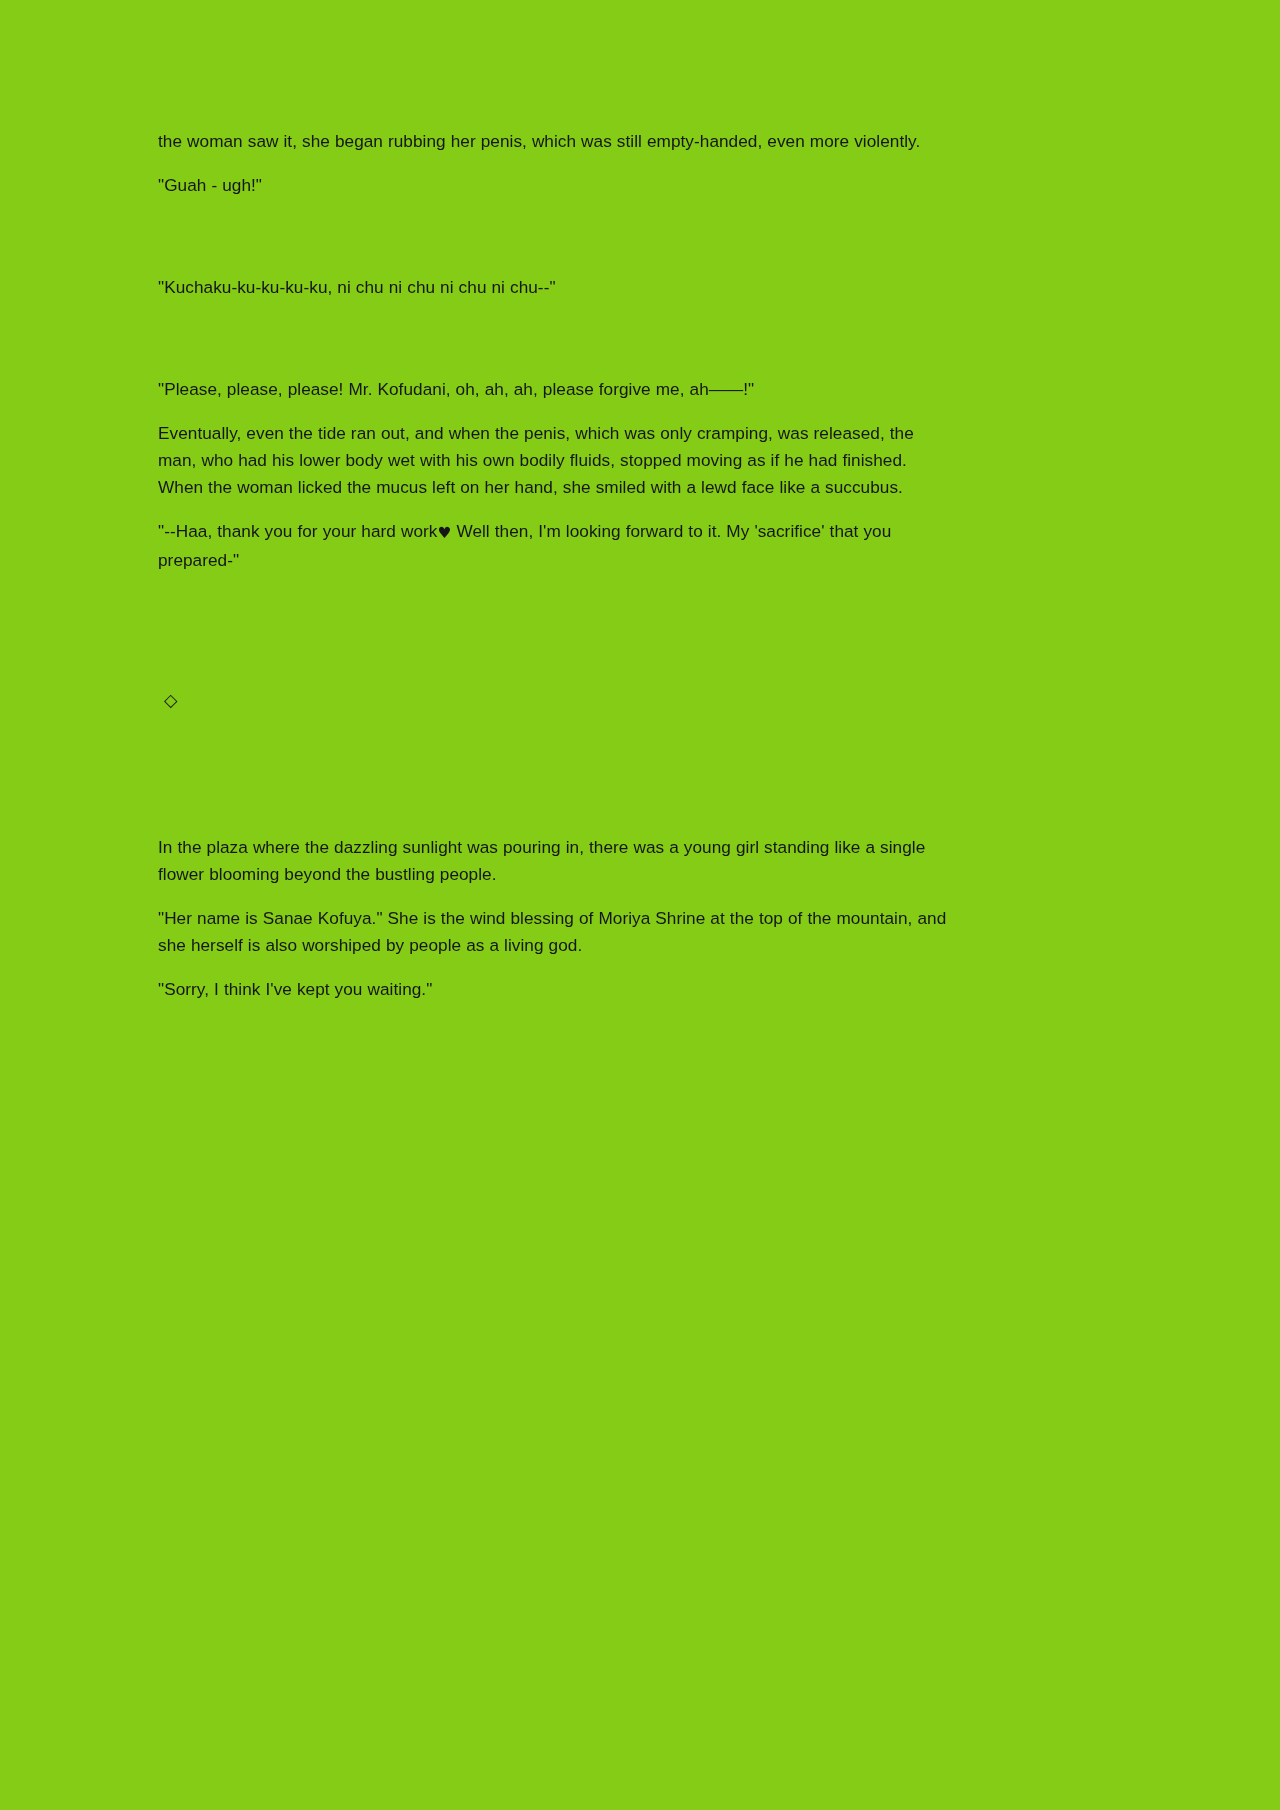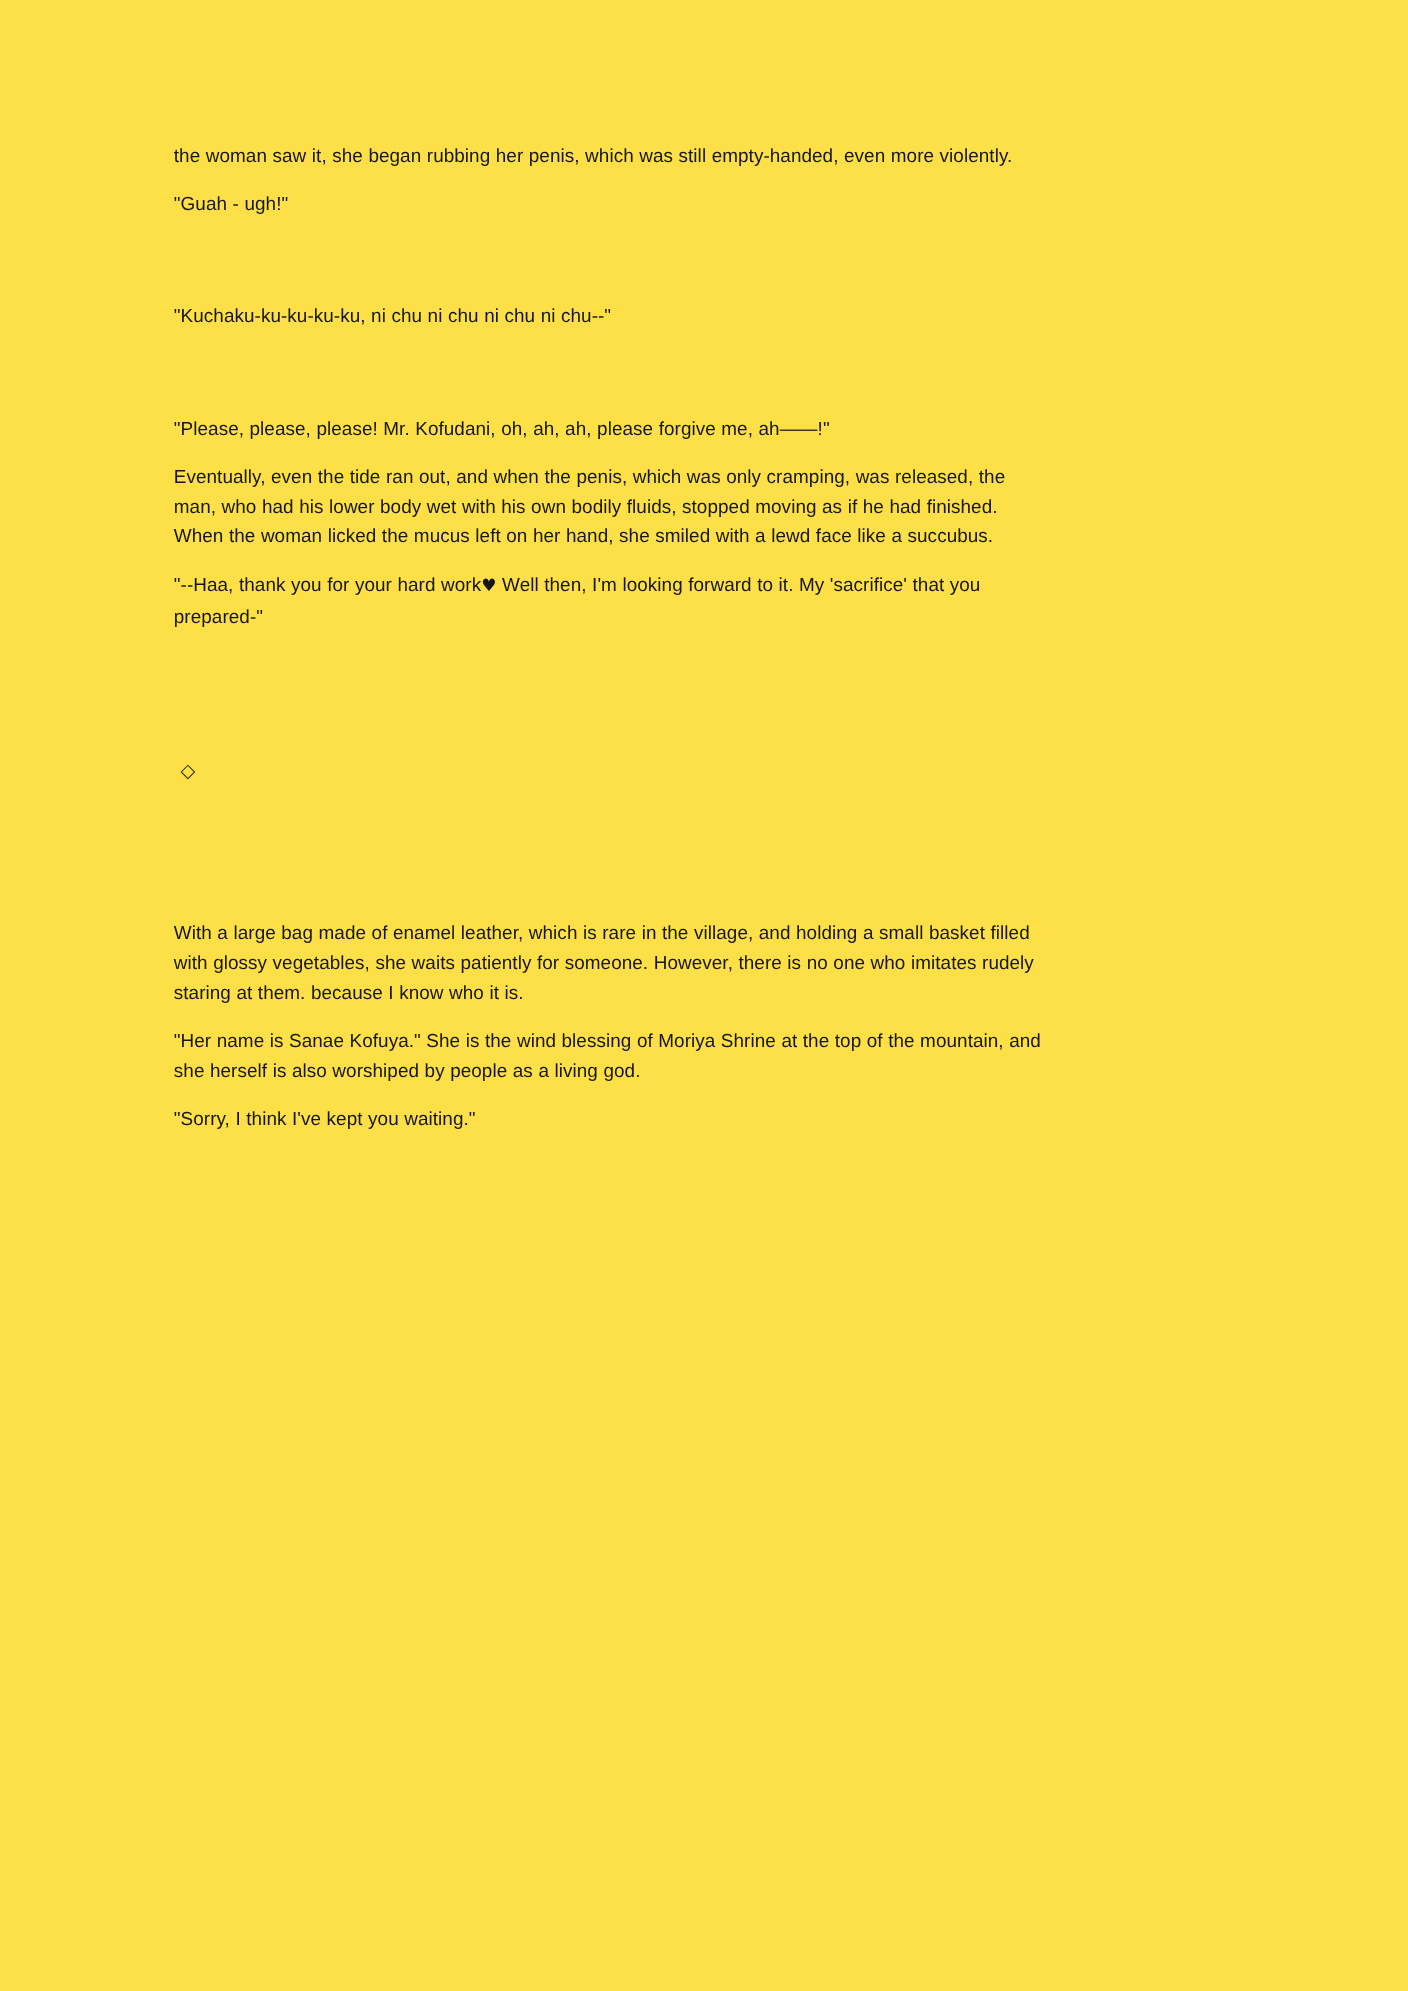--- a/index.html
+++ b/index.html
@@ -15,21 +15,21 @@
     font-family: "Liberation Sans", "DejaVu Sans", sans-serif;
     color: #1a1a1a;
     -webkit-font-smoothing: antialiased;
   }
   .page {
     position: absolute;
     left: 0;
     top: 0;
     width: 1280px;
     height: 1810px;
-    background: #fde047;
+    background: #84cc16;
     overflow: hidden;
   }
   .text-column {
     position: absolute;
     left: 158px;
     top: 128px;
     width: 790px;
   }
   p.para {
     margin: 0 0 17px 0;
@@ -85,22 +85,22 @@
     <p class="para"><span>"--Haa, thank you for your hard work</span><span class="heart">♥</span><span> Well then, I'm looking forward to it. My 'sacrifice' that you prepared-"</span></p>
 
     <div class="blank-gap-lg"></div>
 
     <p class="divider-mark"><span class="diamond-glyph">◇</span></p>
 
     <div class="blank-gap-lg"></div>
     <div class="blank-gap-sm"></div>
 
 
+    <p class="para">In the plaza where the dazzling sunlight was pouring in, there was a young girl standing like a single flower blooming beyond the bustling people.</p>
 
-    <p class="para">With a large bag made of enamel leather, which is rare in the village, and holding a small basket filled with glossy vegetables, she waits patiently for someone. However, there is no one who imitates rudely staring at them. because I know who it is.</p>
 
     <p class="para">"Her name is Sanae Kofuya." She is the wind blessing of Moriya Shrine at the top of the mountain, and she herself is also worshiped by people as a living god.</p>
 
 
     <p class="para">"Sorry, I think I've kept you waiting."</p>
 
   </div>
 </div>
 
 </body></html>

